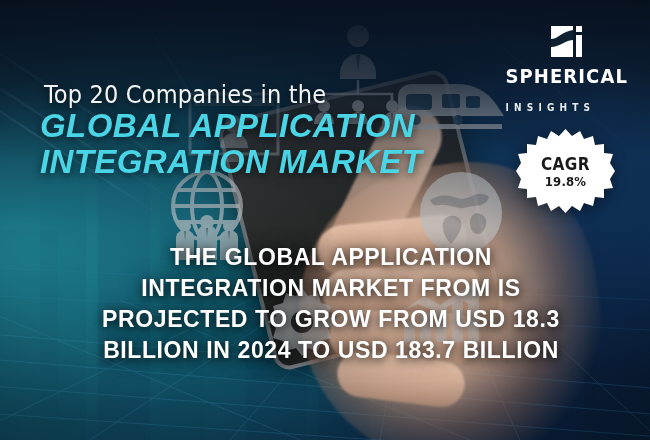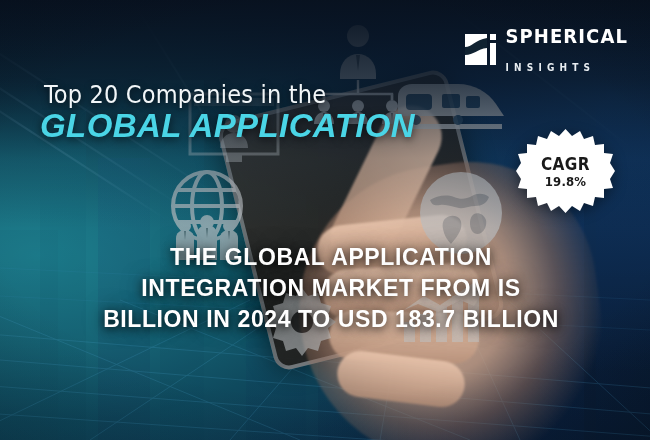--- a/index.html
+++ b/index.html
@@ -90,21 +90,21 @@
   .body-copy{
     position:absolute;left:0;top:242px;width:650px;
     text-align:center;
     font-size:23px;line-height:31px;font-weight:700;
     color:#ffffff;letter-spacing:.6px;
     text-shadow:0 2px 9px rgba(0,0,0,.8), 0 0 20px rgba(0,0,0,.55);
   }
   .body-copy div{white-space:nowrap;padding-left:12px;}
 
   
-  .logo{position:absolute;right:22px;top:26px;display:flex;align-items:center;gap:9px;}
+  .logo{position:absolute;right:22px;top:26px;display:flex;align-items:center;gap:9px;flex-direction:column;}
   .logo-mark{width:31px;height:31px;flex:0 0 auto;}
   .logo-text{line-height:1;}
   .logo-title{
     font-size:20px;font-weight:700;color:#fff;letter-spacing:1.1px;
     font-family:"DejaVu Sans Condensed","Liberation Sans",sans-serif;
   }
   .logo-sub{
     font-size:10px;font-weight:700;color:#e8edf1;letter-spacing:5.2px;margin-top:17px;
     font-family:"DejaVu Sans Condensed","Liberation Sans",sans-serif;
   }
@@ -284,31 +284,33 @@
     </svg>
     <div class="logo-text">
       <div class="logo-title">SPHERICAL</div>
       <div class="logo-sub">INSIGHTS</div>
     </div>
   </div>
 
   <div class="kicker">Top 20 Companies in the</div>
   <div class="headline">
     <div>GLOBAL APPLICATION</div>
+    <div>INTEGRATION MARKET</div>
   </div>
 
   <div class="badge">
     <svg viewBox="0 0 101 86" preserveAspectRatio="none">
       <polygon fill="#ffffff" points="50.5,1 57,8 65,3 69,11 78,8 80,17 89,16 89,25 98,26 95,35 100,43 95,51 98,60 89,61 89,70 80,69 78,78 69,75 65,83 57,78 50.5,85 44,78 36,83 32,75 23,78 21,69 12,70 12,61 3,60 6,51 1,43 6,35 3,26 12,25 12,16 21,17 23,8 32,11 36,3 44,8"></polygon>
     </svg>
     <div class="badge-txt">
       <div class="badge-label">CAGR</div>
       <div class="badge-value">19.8%</div>
     </div>
   </div>
 
   <div class="body-copy">
     <div>THE GLOBAL APPLICATION</div>
     <div>INTEGRATION MARKET FROM IS</div>
+    <div>PROJECTED TO GROW FROM USD 18.3</div>
     <div>BILLION IN 2024 TO USD 183.7 BILLION</div>
   </div>
 
 </div>
 
 </body></html>

